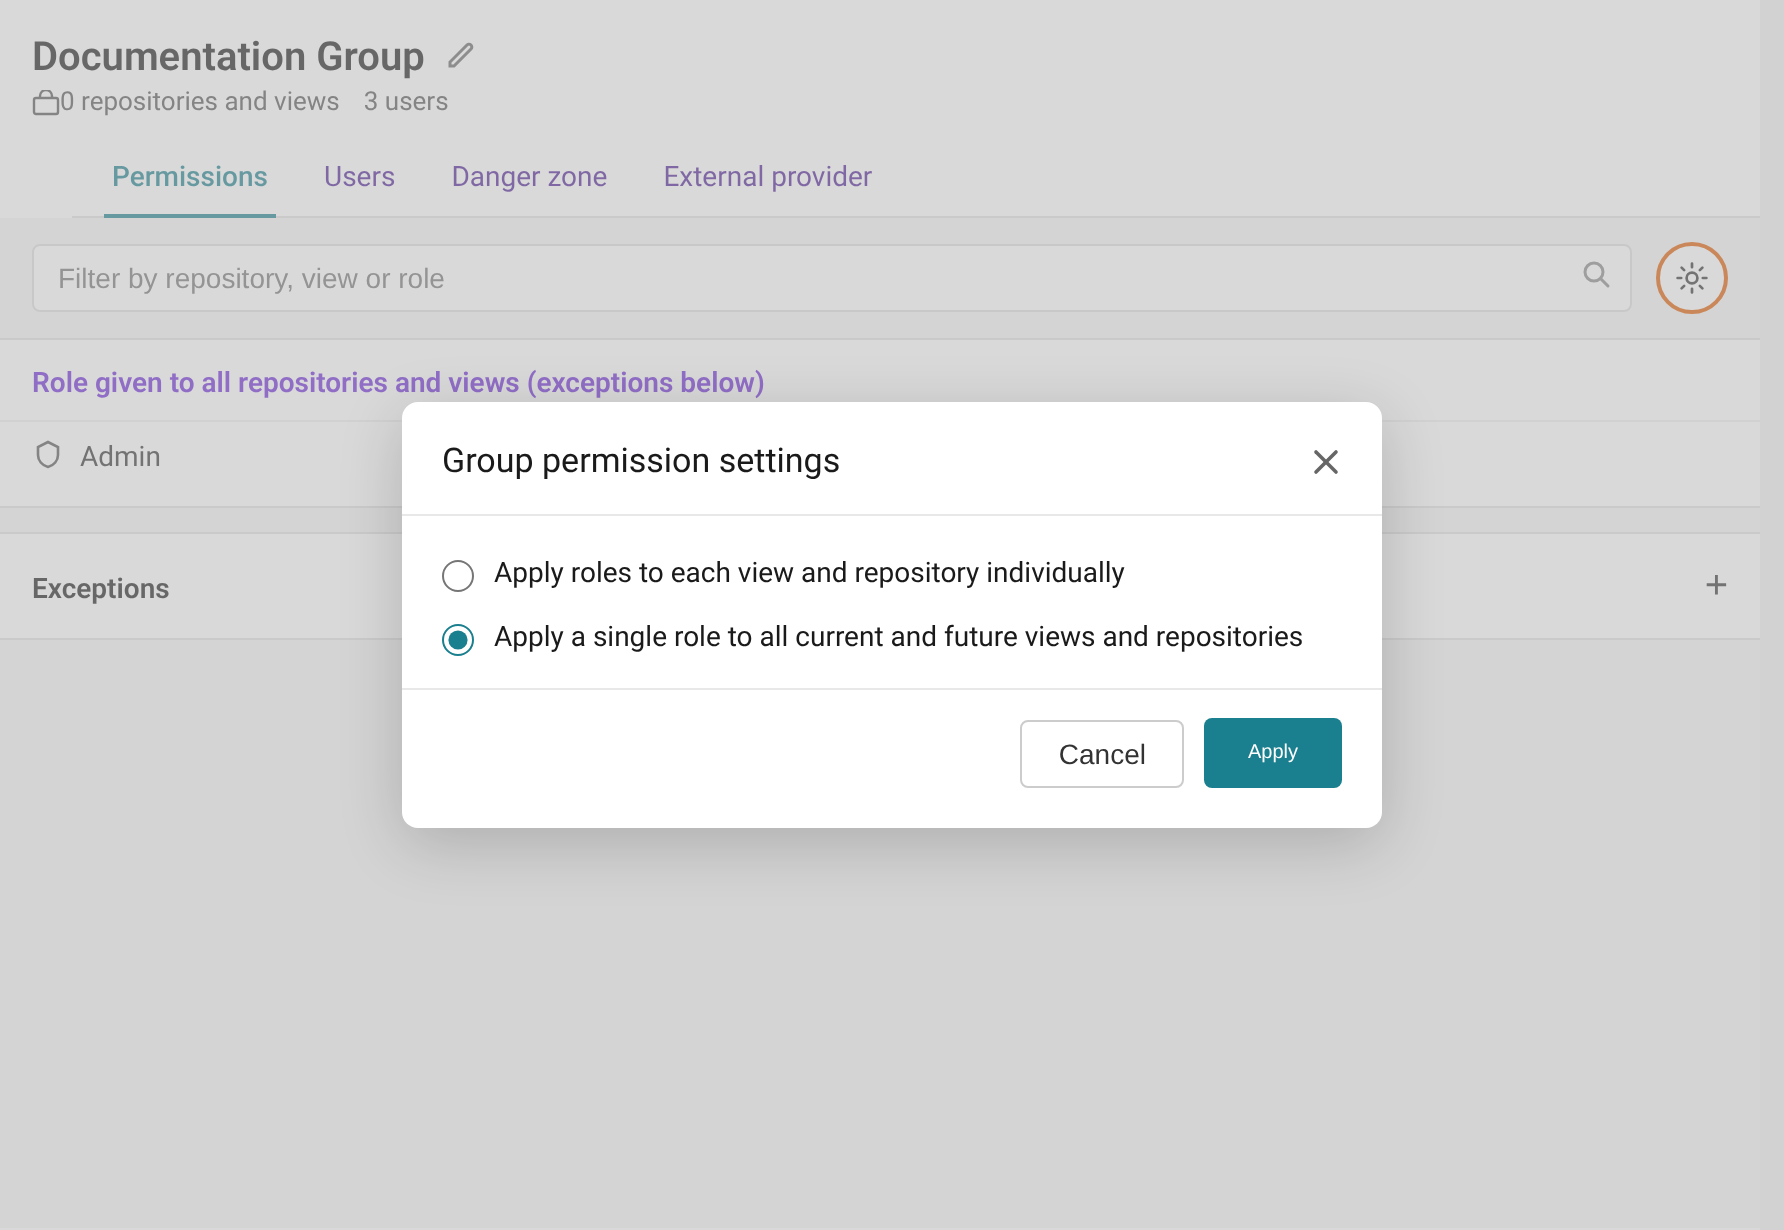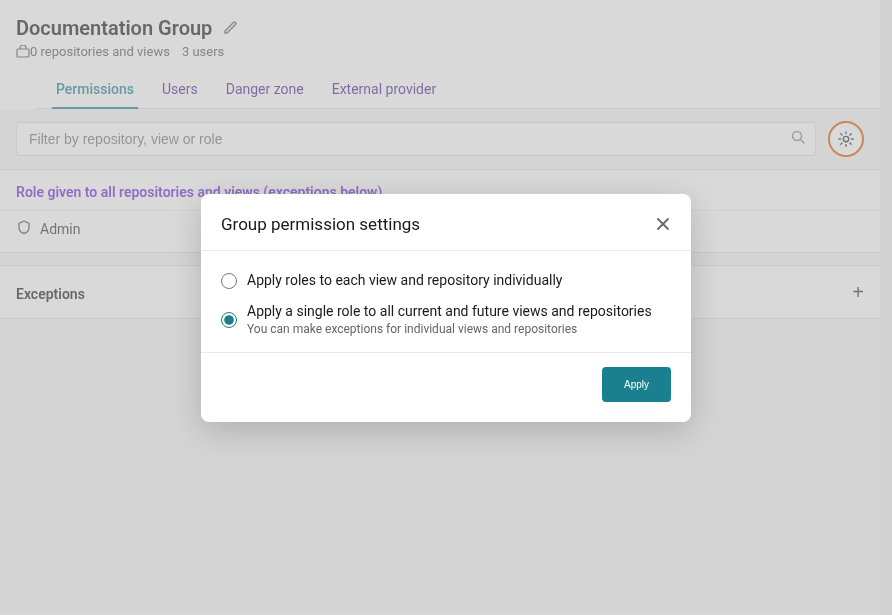--- a/index.html
+++ b/index.html
@@ -419,26 +419,26 @@
           <input class="radio-input" type="radio" name="permission-mode" style="">
           <div>
             <div class="radio-label">Apply roles to each view and repository individually</div>
           </div>
         </label>
 
         <label class="radio-option">
           <input class="radio-input" type="radio" name="permission-mode" checked="" style="">
           <div>
             <div class="radio-label">Apply a single role to all current and future views and repositories</div>
-            <div class="radio-sublabel">You can make exceptions for individual views and repositories</div>
           </div>
         </label>
 
       </div>
 
       <div class="modal-footer">
+        <button class="btn-cancel">Cancel</button>
         <button class="btn-apply">Apply</button>
       </div>
 
     </div>
   </div>
 
 </div>
 
 </body></html>

